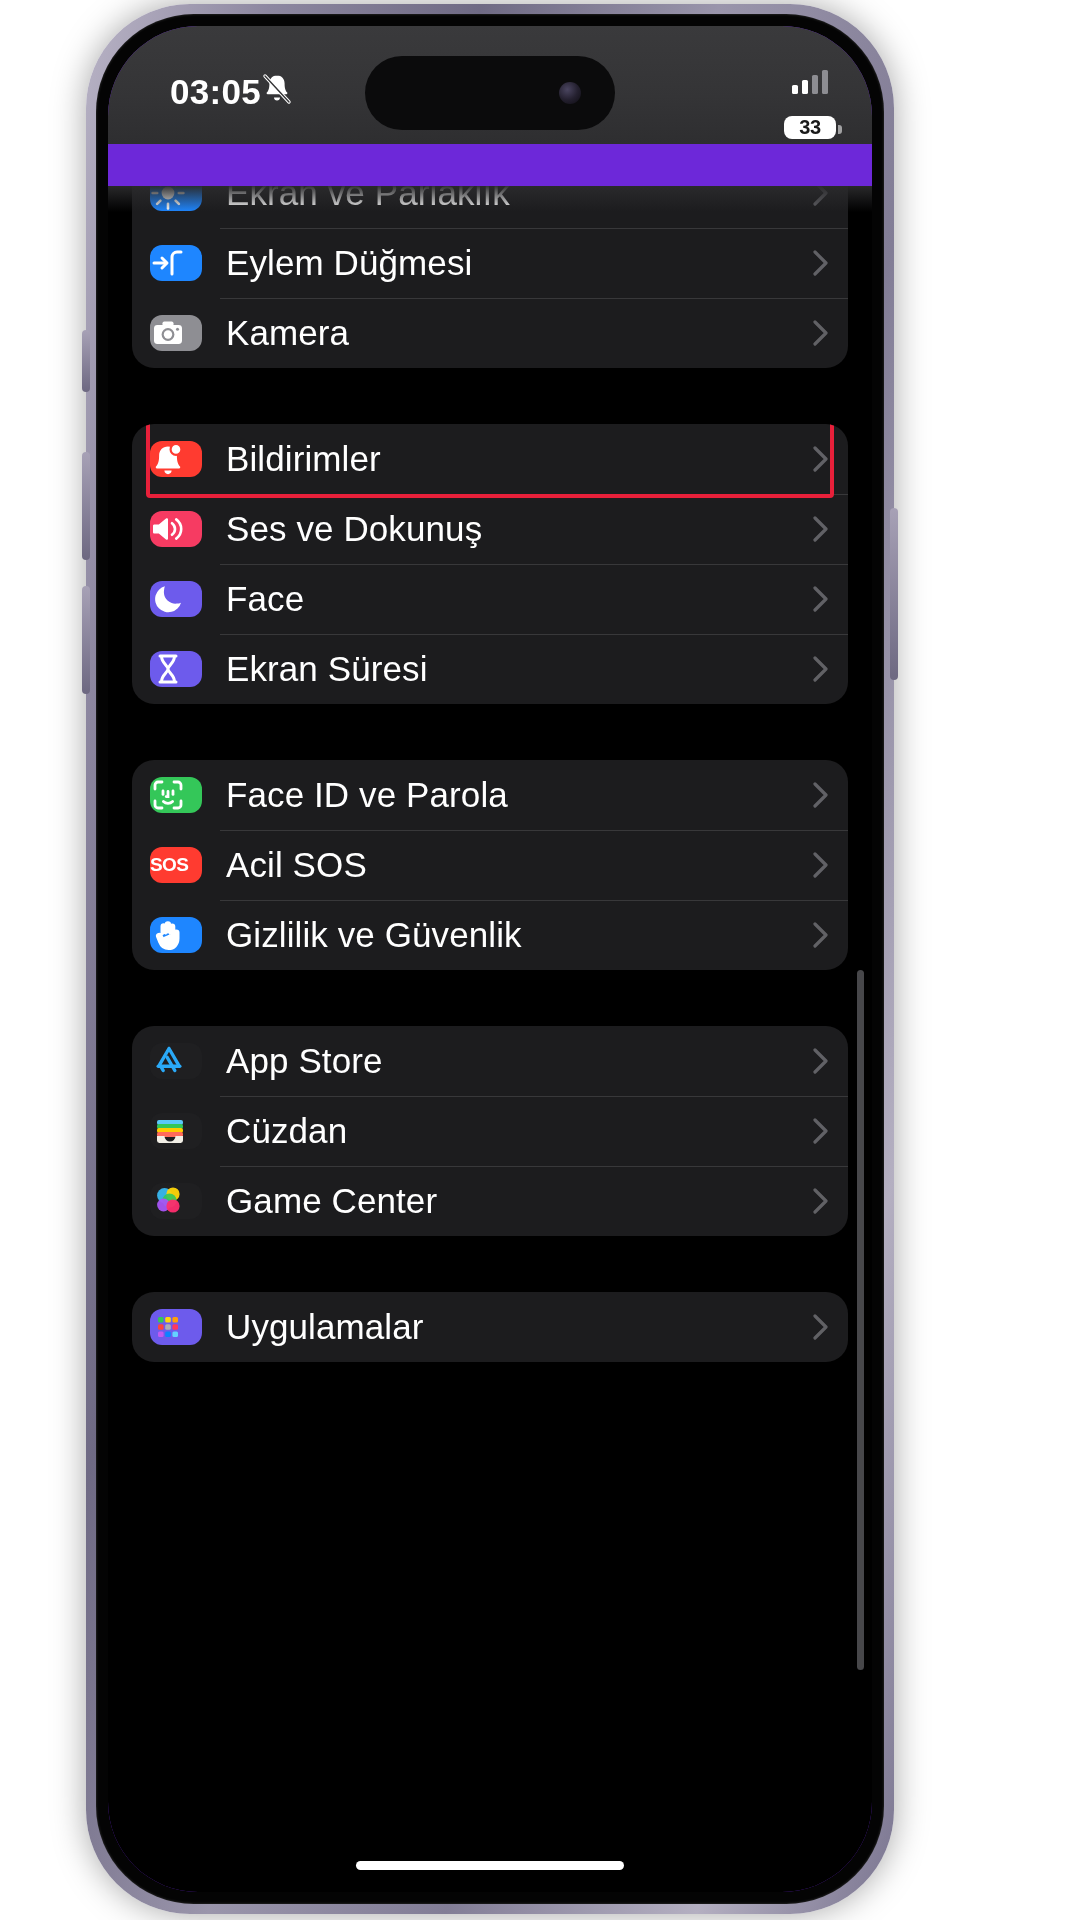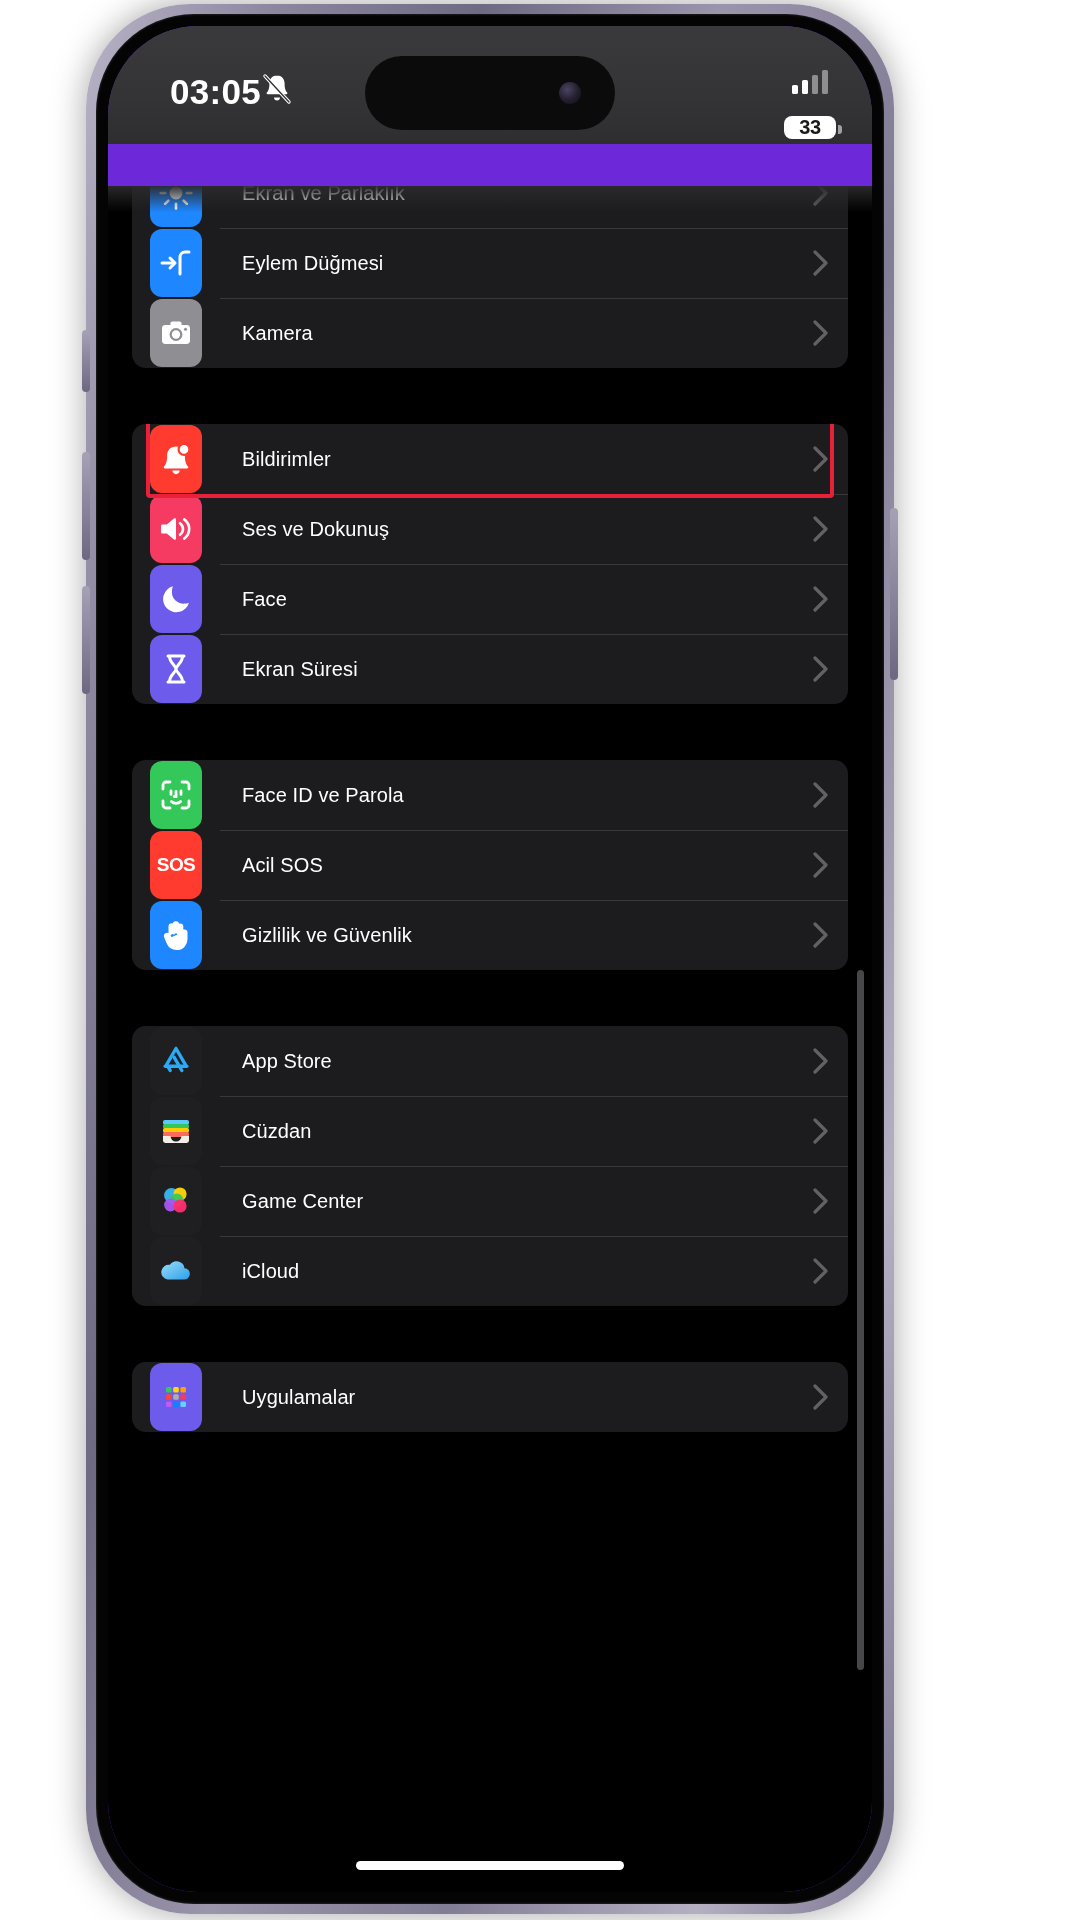--- a/index.html
+++ b/index.html
@@ -89,37 +89,37 @@
   .navbar .title{ font-size:30px; font-weight:700; color:#ffffff; }
 
   
   .content{
     position:absolute; left:0; top:160px; width:764px; height:1706px;
     background:#000000; overflow:hidden;
   }
   .inner{ position:relative; padding:0 24px; margin-top:-28px; }
 
   .group{
-    background:#1c1c1e; border-radius:14px; overflow:hidden; margin-bottom:56px;
+    background:#1c1c1e; border-radius:22px; overflow:hidden; margin-bottom:56px;
   }
   .group.clip-top{ border-top-left-radius:0; border-top-right-radius:0; }
 
   .row{
     position:relative; display:flex; align-items:center;
     height:70px; padding-left:18px; padding-right:20px;
   }
   .row + .row .sep{
     content:""; position:absolute; left:88px; right:0; top:0; height:1px; background:#38383a;
   }
   .ico{
-    width:52px; height:68px; border-radius:12px; flex:none;
-    display:flex; align-items:center; justify-content:center; overflow:hidden;
+    width:52px; height:36px; border-radius:12px; flex:none;
+    display:flex; align-items:center; justify-content:flex-start; overflow:hidden;
   }
   .label{
-    margin-left:40px; font-size:20px; color:#ffffff; letter-spacing:.1px; flex:1;
+    margin-left:24px; font-size:35px; color:#ffffff; letter-spacing:.1px; flex:1;
     white-space:nowrap;
   }
   .chev{ flex:none; width:16px; height:26px; opacity:.85; }
 
   
   .hl{
     position:absolute; left:14px; right:14px; top:-4px; height:78px;
     border:4px solid #e8203a; border-radius:4px; pointer-events:none; z-index:9;
   }
 
@@ -397,38 +397,20 @@
                 <circle cx="13.5" cy="23" r="6.4" fill="#a855f7" opacity=".95"></circle>
                 <circle cx="23" cy="24" r="6.6" fill="#ff2d6f" opacity=".95"></circle>
               </svg>
             </div>
             <div class="label">Game Center</div>
             <svg class="chev" viewBox="0 0 16 26">
                 <path d="M3 2l11 11L3 24" stroke="#6e6e73" stroke-width="3.2" fill="none" stroke-linecap="round" stroke-linejoin="round"></path>
               </svg>
           </div>
 
-          <div class="row">
-            <div class="sep"></div>
-            <div class="ico" style="background:#1f1f21">
-              <svg width="40" height="40" viewBox="0 0 40 40">
-                <defs>
-                    <linearGradient id="cg" x1="0" y1="0" x2="1" y2="1">
-                  <stop offset="0" stop-color="#9ddcfb"></stop>
-                      <stop offset="1" stop-color="#2aa0e8"></stop>
-                </linearGradient>
-                  </defs>
-                <path d="M11.6 28.6h16.2a5.7 5.7 0 0 0 .7-11.4 8 8 0 0 0-14.6-3.4 6 6 0 0 0-2.3 14.8z" fill="url(#cg)"></path>
-              </svg>
-            </div>
-            <div class="label">iCloud</div>
-            <svg class="chev" viewBox="0 0 16 26">
-                <path d="M3 2l11 11L3 24" stroke="#6e6e73" stroke-width="3.2" fill="none" stroke-linecap="round" stroke-linejoin="round"></path>
-              </svg>
-          </div>
         </div>
 
         <div class="group">
           <div class="row">
             <div class="ico" style="background:#6d5bec">
               <svg width="36" height="36" viewBox="0 0 36 36">
                 <rect x="8" y="8" width="5.6" height="5.6" rx="1.5" fill="#34c759"></rect>
                 <rect x="15.2" y="8" width="5.6" height="5.6" rx="1.5" fill="#ffd60a"></rect>
                 <rect x="22.4" y="8" width="5.6" height="5.6" rx="1.5" fill="#ff9f0a"></rect>
                 <rect x="8" y="15.2" width="5.6" height="5.6" rx="1.5" fill="#ff453a"></rect>

